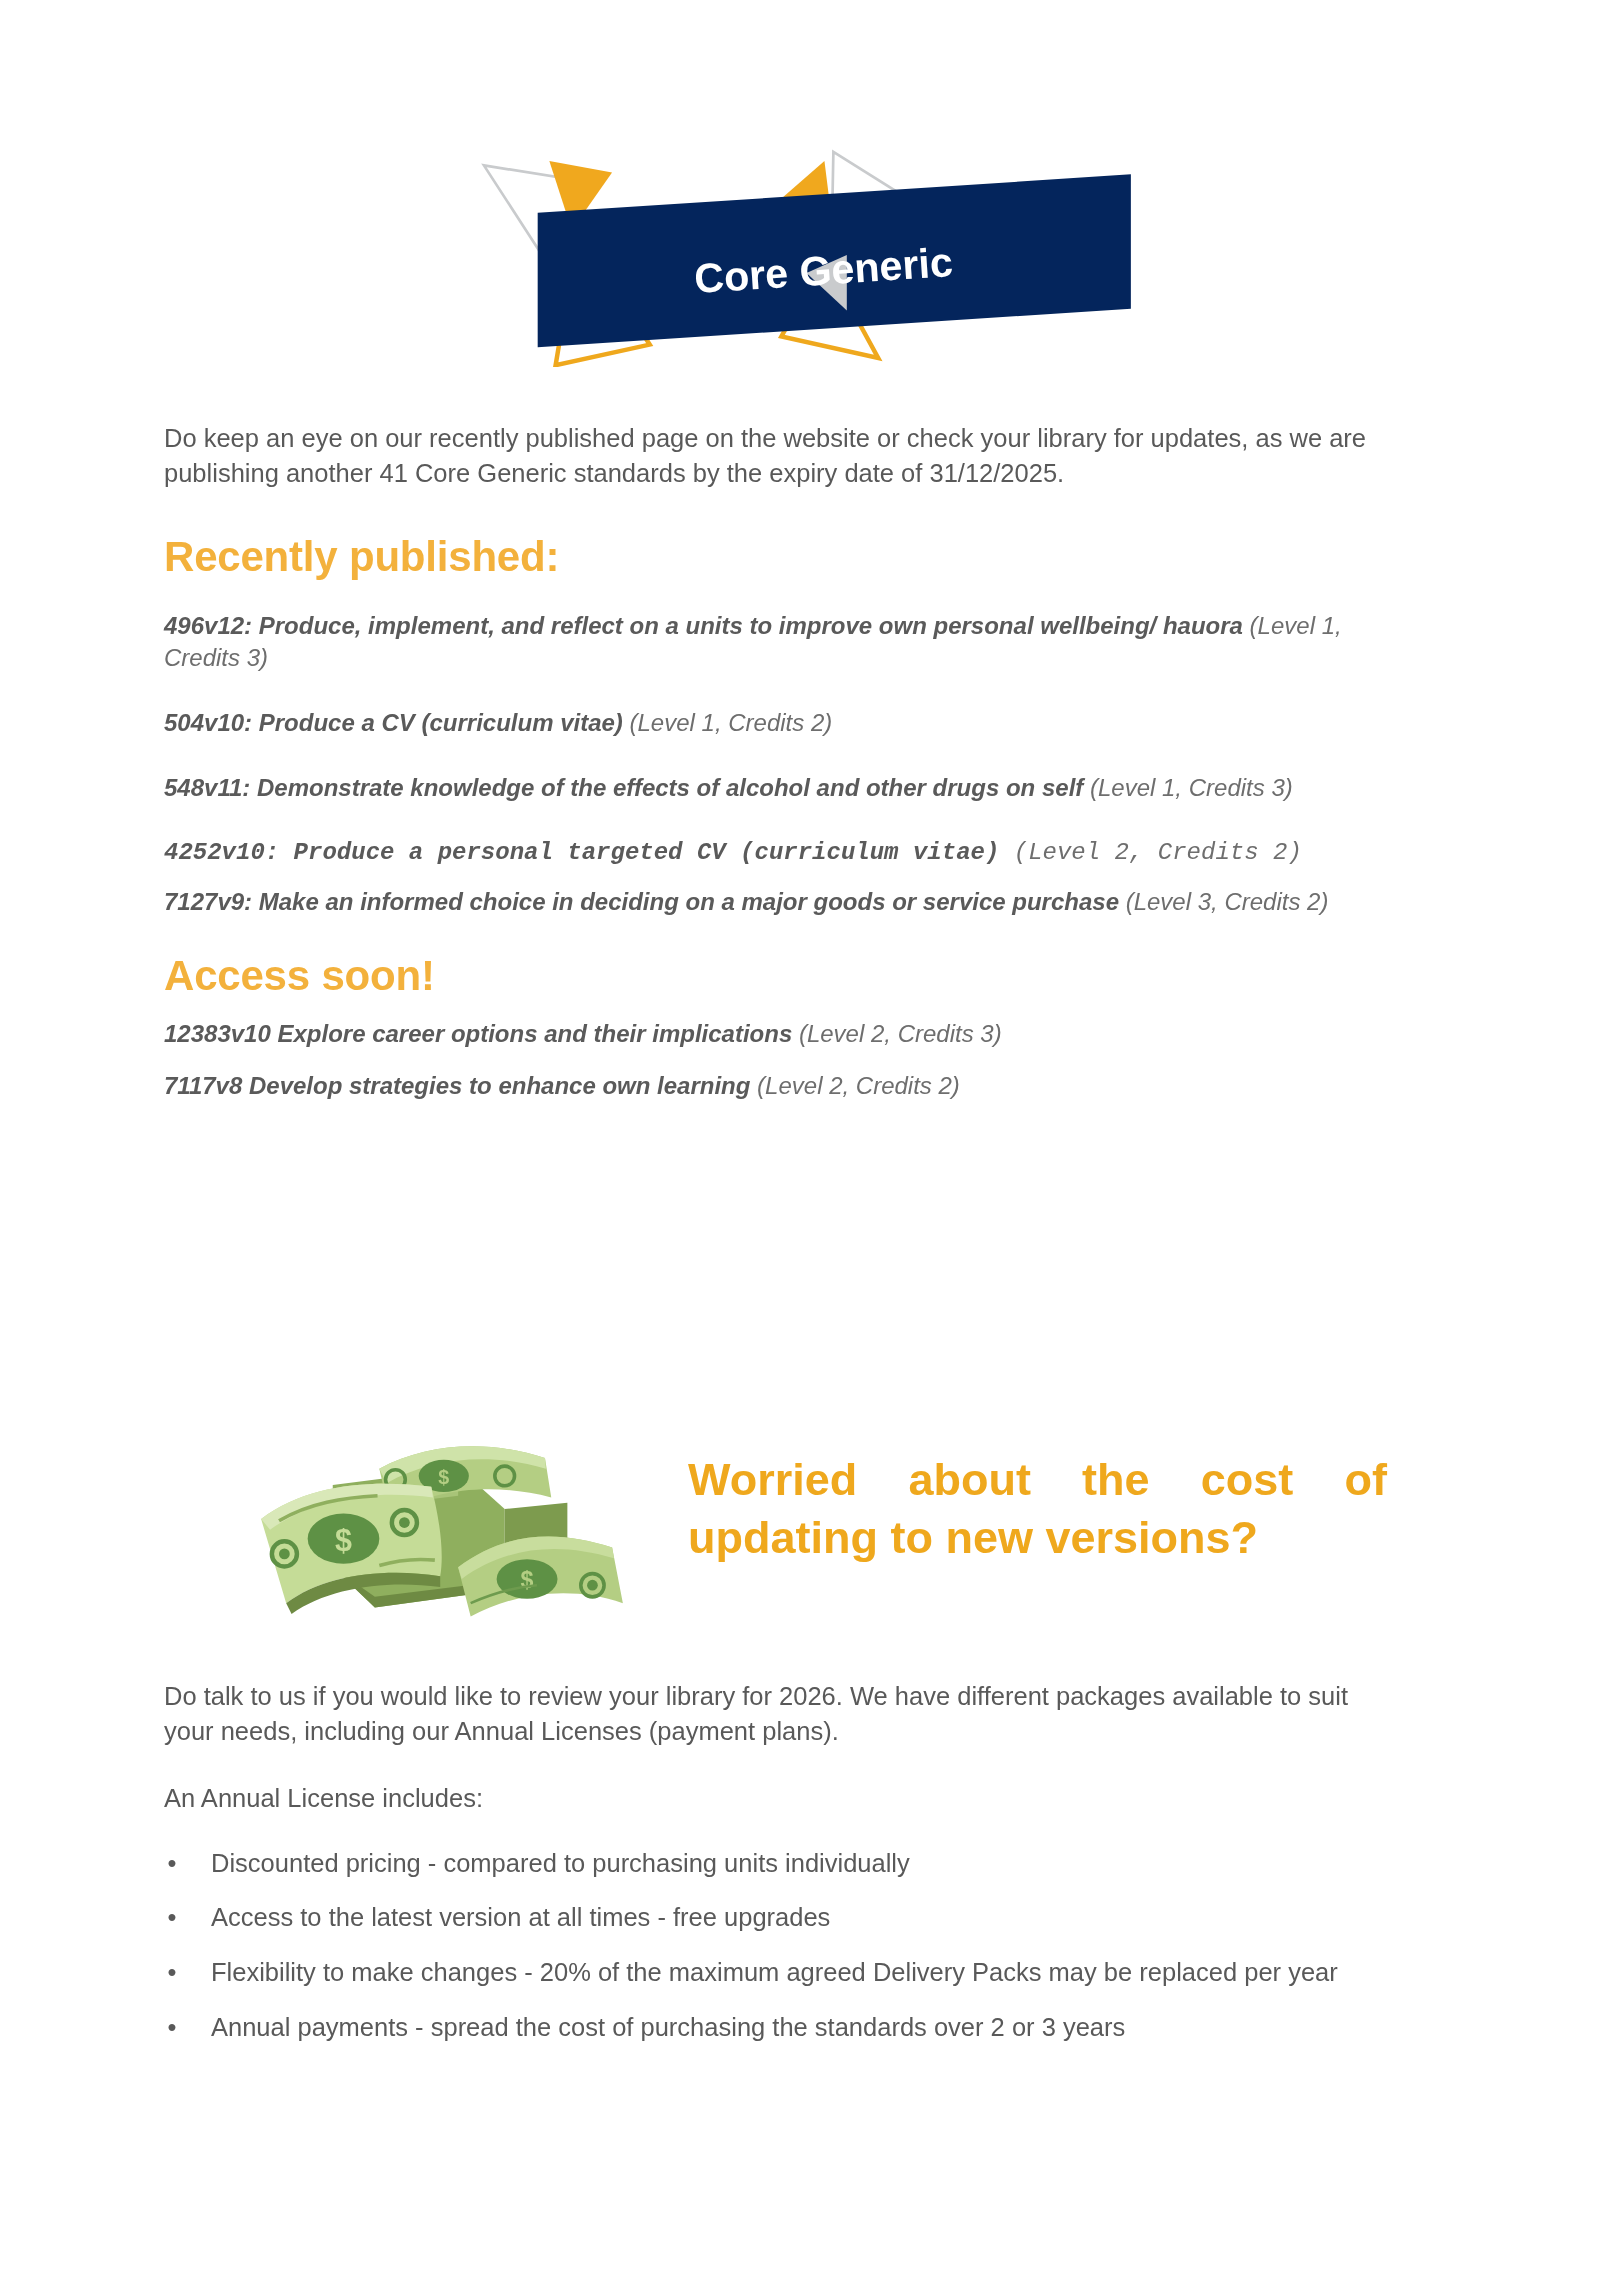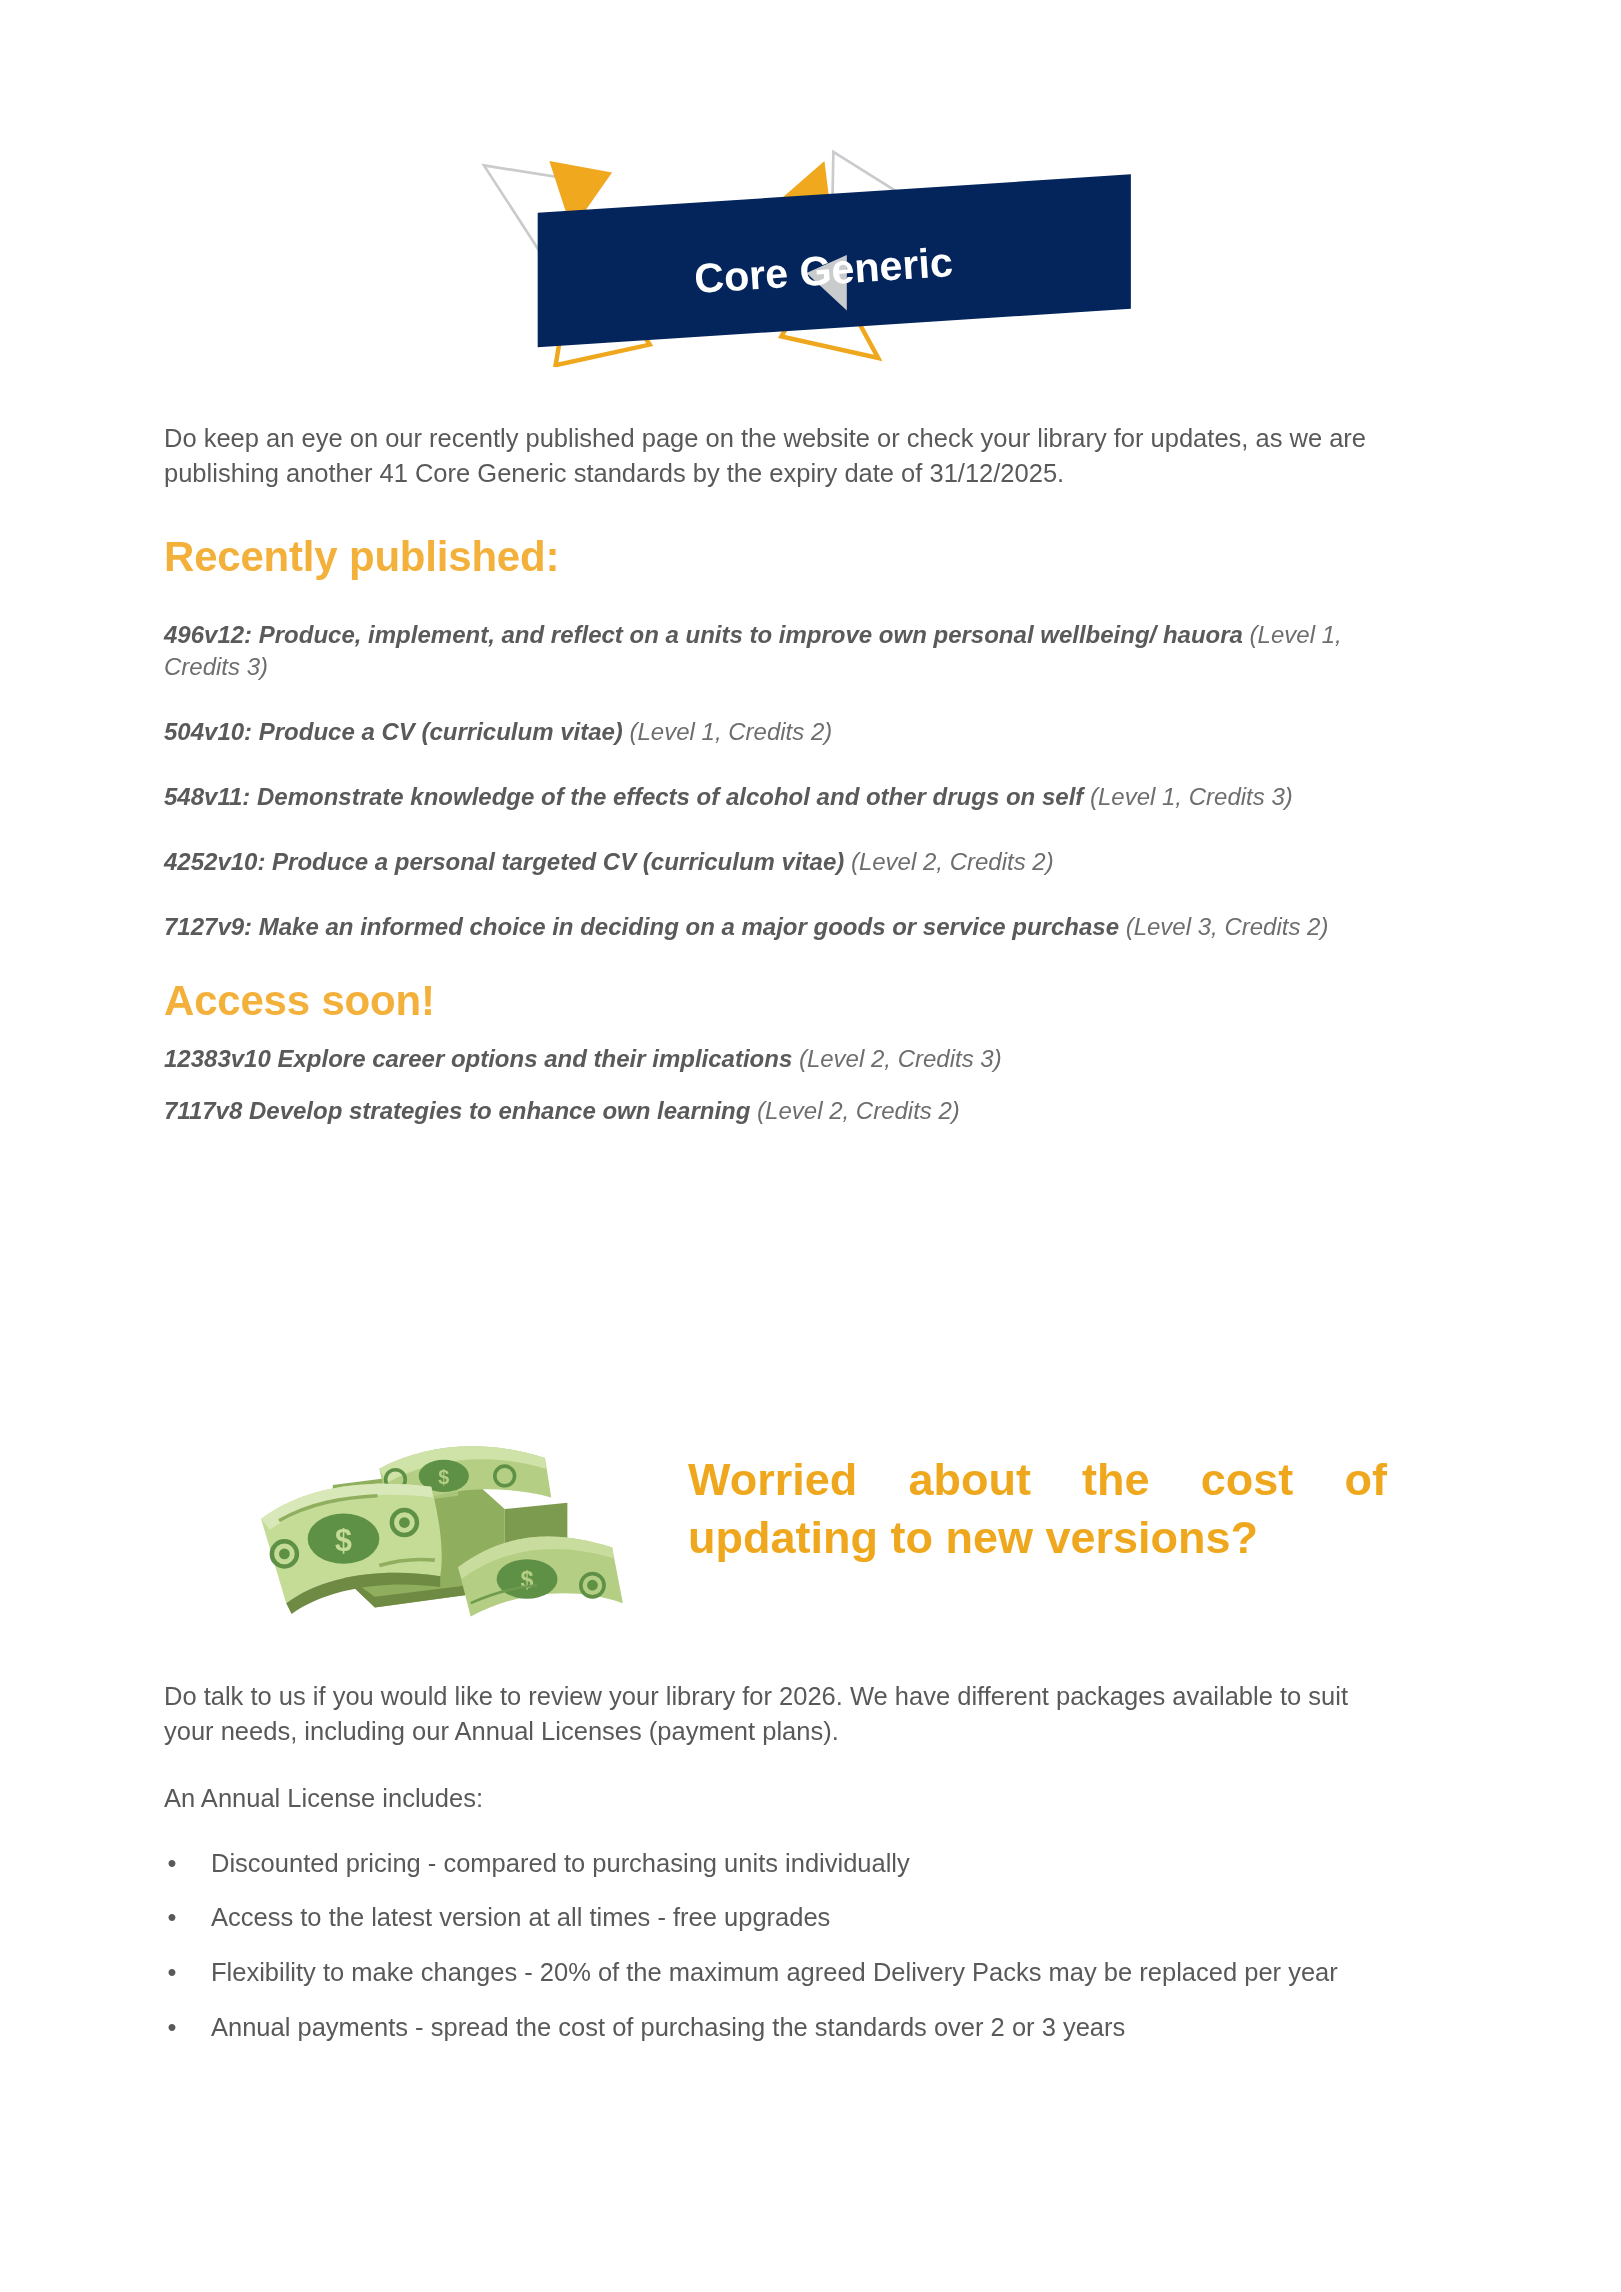--- a/index.html
+++ b/index.html
@@ -152,38 +152,38 @@
     <polygon points="380,155 425,135 425,197" fill="#C9CBCD"></polygon>
 
     <text x="400" y="168" text-anchor="middle" fill="#ffffff" font-family="'Liberation Sans', sans-serif" font-size="46" font-weight="bold" transform="rotate(-3.8 400 168)">Core Generic</text>
   </svg>
 </div>
 
 <div class="content">
 
   <p class="body-para" style="margin-bottom:41px;">Do keep an eye on our recently published page on the website or check your library for updates, as we are publishing another 41 Core Generic standards by the expiry date of 31/12/2025.</p>
 
-  <h2 class="section-head" style="margin-bottom:38px;">Recently published:</h2>
+  <h2 class="section-head" style="margin-bottom:29px;">Recently published:</h2>
 
   <p class="std-item" style="margin-bottom:33px;">
     <span class="std-title">496v12: Produce, implement, and reflect on a units to improve own personal wellbeing/ hauora</span>
     <span class="std-meta">(Level 1, Credits 3)</span>
   </p>
 
   <p class="std-item" style="margin-bottom:33px;">
     <span class="std-title">504v10: Produce a CV (curriculum vitae)</span>
     <span class="std-meta">(Level 1, Credits 2)</span>
   </p>
 
   <p class="std-item" style="margin-bottom:33px;">
     <span class="std-title">548v11: Demonstrate knowledge of the effects of alcohol and other drugs on self</span>
     <span class="std-meta">(Level 1, Credits 3)</span>
   </p>
 
-  <p class="std-item" style="margin-bottom:33px;">
+  <p class="std-item" style="margin-bottom:17px;font-family:Liberation Mono, monospace;">
     <span class="std-title">4252v10: Produce a personal targeted CV (curriculum vitae)</span>
     <span class="std-meta">(Level 2, Credits 2)</span>
   </p>
 
   <p class="std-item" style="margin-bottom:33px;">
     <span class="std-title">7127v9: Make an informed choice in deciding on a major goods or service purchase</span>
     <span class="std-meta">(Level 3, Credits 2)</span>
   </p>
 
 

